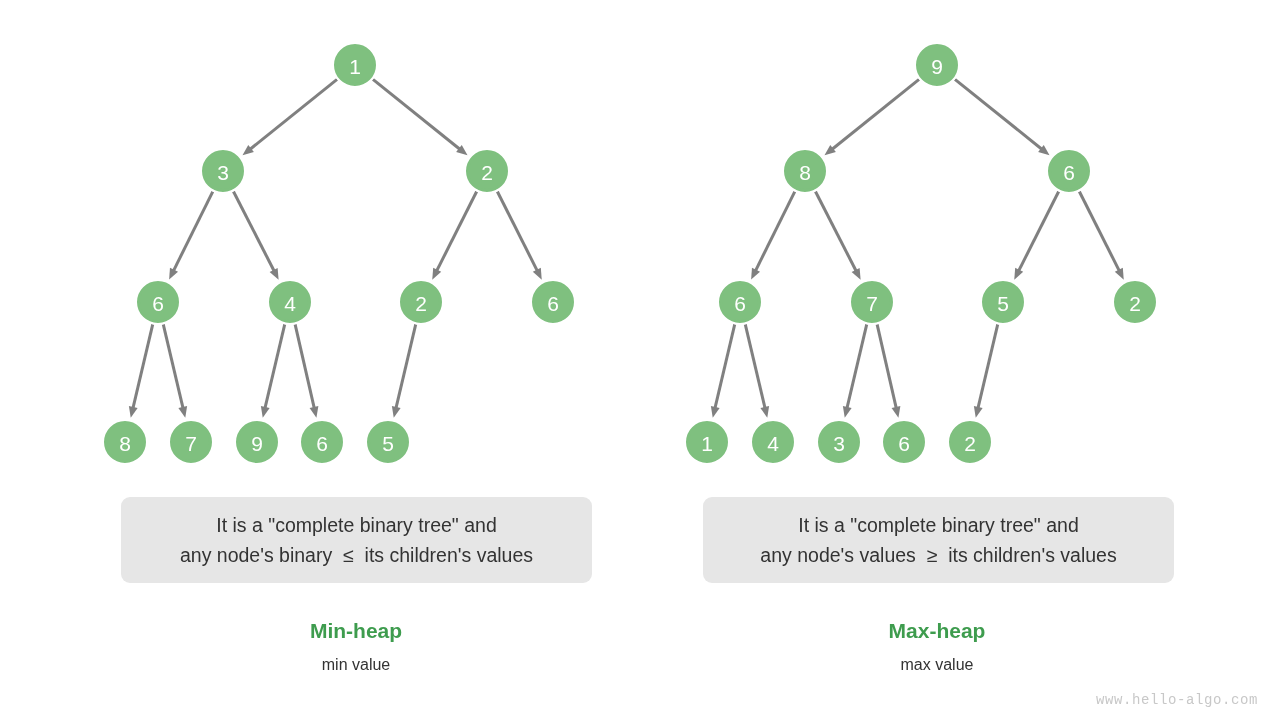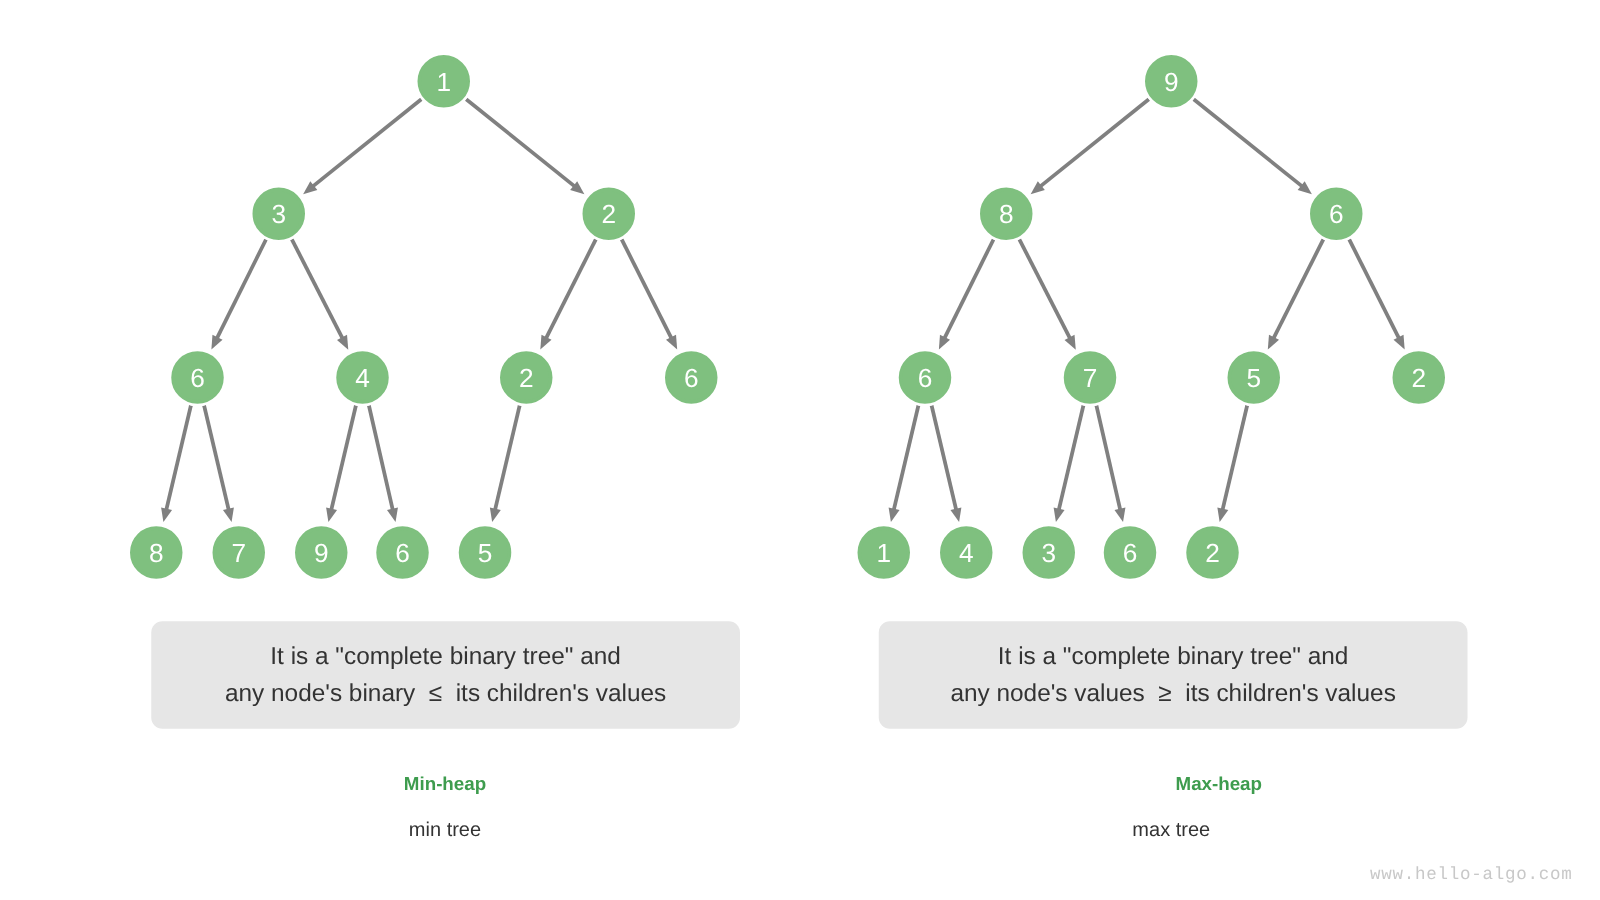--- a/index.html
+++ b/index.html
@@ -69,21 +69,21 @@
     color: #333333;
     font-size: 19.5px;
     line-height: 30px;
     white-space: pre;
     font-family: "Liberation Sans", sans-serif;
   }
   .heap-title {
     position: absolute;
     text-align: center;
     color: #3e9c4e;
-    font-size: 15px;
+    font-size: 21px;
     font-weight: bold;
     font-family: "Liberation Sans", sans-serif;
   }
   .heap-subtitle {
     position: absolute;
     text-align: center;
     color: #333333;
     font-size: 16px;
     font-family: "Liberation Sans", sans-serif;
   }
@@ -321,20 +321,20 @@
     <div class="caption-line">It is a "complete binary tree" and</div>
     <div class="caption-line">any node's binary  ≤  its children's values</div>
   </div>
 
   <div class="caption-box" id="cap-max" style="left:703px; top:497px; width:471px; height:86px;">
     <div class="caption-line">It is a "complete binary tree" and</div>
     <div class="caption-line">any node's values  ≥  its children's values</div>
   </div>
 
   <div class="heap-title" style="left:181px; top:619px; width:350px;">Min-heap</div>
-  <div class="heap-subtitle" style="left:181px; top:656px; width:350px;">min tree</div>
-
-  <div class="heap-title" style="left:800px; top:619px; width:350px;">Max-heap</div>
-  <div class="heap-subtitle" style="left:762px; top:656px; width:350px;">max tree</div>
+  <div class="heap-subtitle" style="left:181px; top:656px; width:350px;">min value</div>
+
+  <div class="heap-title" style="left:762px; top:619px; width:350px;">Max-heap</div>
+  <div class="heap-subtitle" style="left:762px; top:656px; width:350px;">max value</div>
 
   <div class="watermark">www.hello-algo.com</div>
 
 </div>
 
 </body></html>

